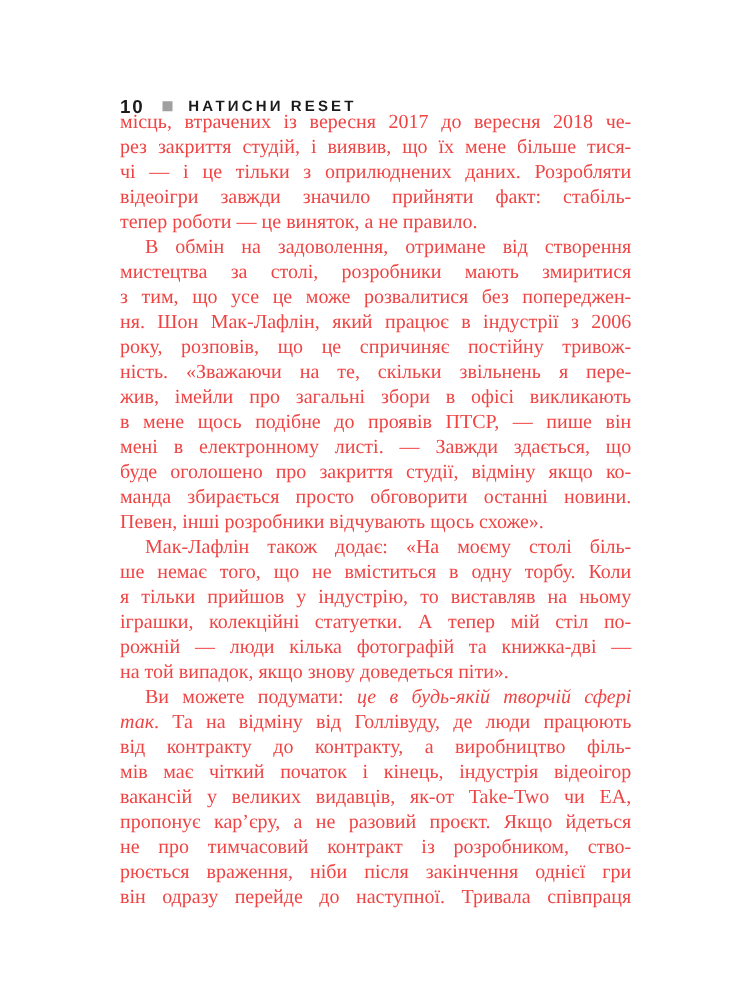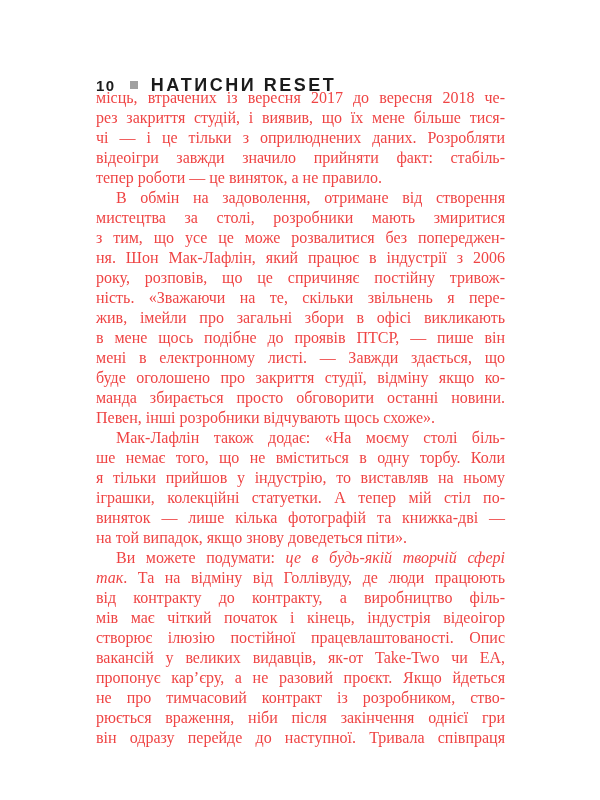--- a/index.html
+++ b/index.html
@@ -33,21 +33,21 @@
   }
   .head-square {
     width: 8px;
     height: 8px;
     background: #a0a0a0;
     margin-left: 14px;
     margin-right: 13px;
     display: inline-block;
   }
   .book-title {
-    font-size: 18px;
+    font-size: 12px;
     letter-spacing: 2.5px;
   }
   .body-text {
     position: absolute;
     left: 96px;
     top: 88px;
     width: 409px;
     color: #ef4444;
     font-size: 16px;
     line-height: 20px;
@@ -95,29 +95,28 @@
         <div class="text-line"><span>мені в електронному листі. — Завжди здається, що</span></div>
         <div class="text-line"><span>буде оголошено про закриття студії, відміну якщо ко-</span></div>
         <div class="text-line"><span>манда збирається просто обговорити останні новини.</span></div>
         <div class="text-line last-line"><span>Певен, інші розробники відчувають щось схоже».</span></div>
       </div>
       <div class="paragraph">
         <div class="text-line indent"><span>Мак-Лафлін також додає: «На моєму столі біль-</span></div>
         <div class="text-line"><span>ше немає того, що не вміститься в одну торбу. Коли</span></div>
         <div class="text-line"><span>я тільки прийшов у індустрію, то виставляв на ньому</span></div>
         <div class="text-line"><span>іграшки, колекційні статуетки. А тепер мій стіл по-</span></div>
-        <div class="text-line"><span>виняток — лише кілька фотографій та книжка-дві —</span></div>
+        <div class="text-line"><span>рожній — люди кілька фотографій та книжка-дві —</span></div>
         <div class="text-line last-line"><span>на той випадок, якщо знову доведеться піти».</span></div>
       </div>
       <div class="paragraph">
         <div class="text-line indent"><span>Ви можете подумати: </span><span class="italic">це в будь-якій творчій сфері</span></div>
         <div class="text-line"><span class="italic">так</span><span>. Та на відміну від Голлівуду, де люди працюють</span></div>
         <div class="text-line"><span>від контракту до контракту, а виробництво філь-</span></div>
         <div class="text-line"><span>мів має чіткий початок і кінець, індустрія відеоігор</span></div>
-        <div class="text-line"><span>створює ілюзію постійної працевлаштованості. Опис</span></div>
         <div class="text-line"><span>вакансій у великих видавців, як-от Take-Two чи EA,</span></div>
         <div class="text-line"><span>пропонує кар’єру, а не разовий проєкт. Якщо йдеться</span></div>
         <div class="text-line"><span>не про тимчасовий контракт із розробником, ство-</span></div>
         <div class="text-line"><span>рюється враження, ніби після закінчення однієї гри</span></div>
         <div class="text-line"><span>він одразу перейде до наступної. Тривала співпраця</span></div>
       </div>
     </div>
 </div>
 
 </body></html>

